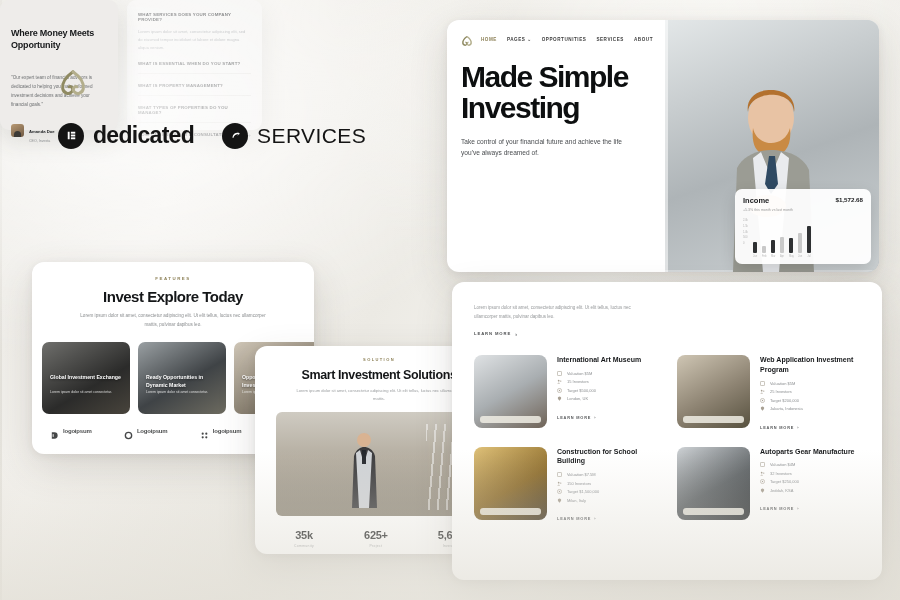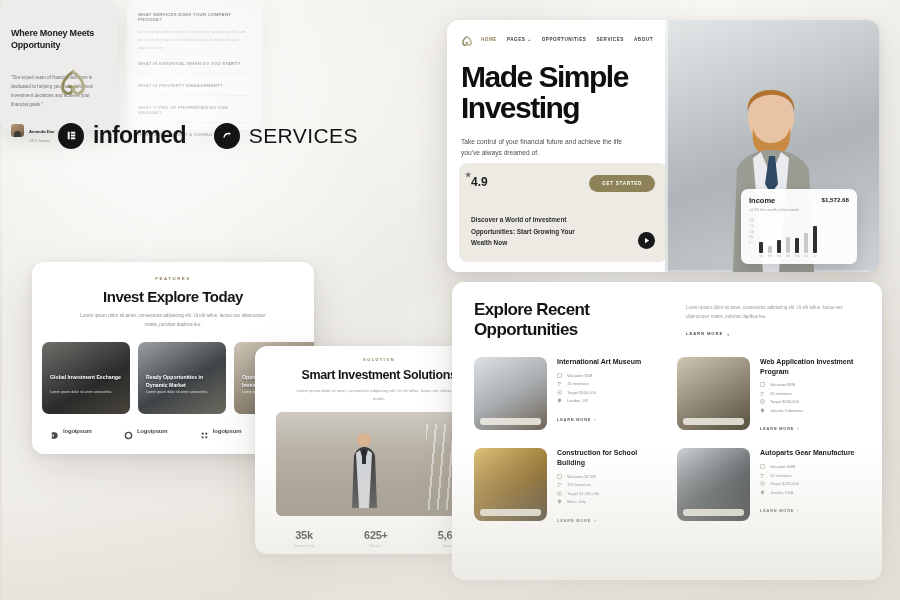--- a/index.html
+++ b/index.html
@@ -87,21 +87,21 @@
     position:absolute; inset:0;
     background:
       linear-gradient(90deg, rgba(255,255,255,.55) 0 3px, rgba(0,0,0,0) 3px 34px),
       linear-gradient(0deg, rgba(255,255,255,.35) 0 2px, rgba(0,0,0,0) 2px 30px),
       linear-gradient(160deg,#e3e7e8,#aeb4b7 55%, #cdd2d4);
   }
   .hero-right .person {
     position:absolute; left:28px; bottom:0; width:150px; height:200px;
   }
   .income-card {
-    position:absolute; right: 22px; bottom: 8px; width: 116px;
+    position:absolute; right: 8px; bottom: 8px; width: 136px;
     background: rgba(255,255,255,.94); border-radius: 7px; padding: 7px 8px 6px;
     box-shadow: 0 6px 16px rgba(0,0,0,.14);
   }
   .income-head { display:flex; justify-content:space-between; align-items:flex-start; }
   .income-title { font-size: 7.5px; font-weight: 600; color:#18191b; }
   .income-sub { font-size: 3.6px; color:#9a9a9a; margin-top:3px; line-height:1.5;}
   .income-val { font-size: 6.2px; font-weight:700; color:#18191b; }
   .income-chart { margin-top: 6px; display:flex; align-items:flex-end; gap:5px; height: 34px; padding-left:10px; position:relative;}
   .income-chart .yax { position:absolute; left:0; top:0; bottom:8px; display:flex; flex-direction:column; justify-content:space-between;}
   .income-chart .yax span{ font-size:2.6px; color:#b3b3b3;}
@@ -210,21 +210,21 @@
     <div class="badges">
       <div class="badge">
         <span class="badge-dot">
           <svg viewBox="0 0 24 24" width="15" height="15">
             <rect x="6" y="6" width="3" height="12" fill="#fff"></rect>
             <rect x="11" y="6" width="7" height="3" fill="#fff"></rect>
             <rect x="11" y="10.5" width="7" height="3" fill="#fff"></rect>
             <rect x="11" y="15" width="7" height="3" fill="#fff"></rect>
           </svg>
         </span>
-        <span class="badge-el">informed</span>
+        <span class="badge-el">dedicated</span>
       </div>
       <div class="badge">
         <span class="badge-dot">
           <svg viewBox="0 0 24 24" width="15" height="15">
             <path d="M7 15 C8 9 13 7 17 8 L14 5 L19 9 L14 13 L17 10 C13.5 9.2 9.5 11 8.5 16 Z" fill="#fff"></path>
           </svg>
         </span>
         <span class="badge-sl">SERVICES</span>
       </div>
     </div>
@@ -248,37 +248,20 @@
             <span class="nav-item">ABOUT</span>
           </div>
         </div>
 
         <div class="hero-h1">
           <div>Made Simple</div>
           <div>Investing</div>
         </div>
         <div class="hero-p">Take control of your financial future and achieve the life you've always dreamed of.</div>
 
-        <div class="rating-card">
-          <div class="rating-top">
-            <div class="rating-val">
-              <span class="star">★</span>
-              <span>4.9</span>
-            </div>
-            <button class="cta">GET STARTED</button>
-          </div>
-          <div class="rating-bot">
-            <div class="rating-txt">Discover a World of Investment Opportunities: Start Growing Your Wealth Now</div>
-            <span class="play-btn">
-              <svg viewBox="0 0 24 24" width="9" height="9">
-                  <path d="M8 5 L19 12 L8 19 Z" fill="#fff"></path>
-                </svg>
-            </span>
-          </div>
-        </div>
       </div>
 
       <div class="hero-right">
         <div class="win"></div>
         <svg class="person" viewBox="0 0 150 200">
           <ellipse cx="78" cy="46" rx="23" ry="27" fill="#e8c3a4"></ellipse>
           <path d="M55 40 C56 18 100 16 101 40 C103 30 96 18 78 18 C60 18 53 29 55 40Z" fill="#b3712e"></path>
           <path d="M60 56 C64 76 92 76 97 56 C99 74 92 84 78 84 C64 84 58 74 60 56Z" fill="#c98a44"></path>
           <path d="M40 200 L44 96 C50 84 64 78 78 78 C94 78 110 84 116 98 L121 200 Z" fill="#9b9c94"></path>
           <path d="M68 80 L78 104 L88 80 L96 86 L86 200 L70 200 L60 86 Z" fill="#e9ebee"></path>
@@ -443,24 +426,20 @@
       </div>
       <div class="stat">
         <div class="stat-v">5,678</div>
         <div class="stat-l">Investors</div>
       </div>
     </div>
   </div>
 
   <div class="panel" id="opps">
     <div class="opps-head">
-      <div class="opps-h2">
-        <div>Explore Recent</div>
-        <div>Opportunities</div>
-      </div>
       <div class="opps-right">
         <div class="opps-p">Lorem ipsum dolor sit amet, consectetur adipiscing elit. Ut elit tellus, luctus nec ullamcorper mattis, pulvinar dapibus leo.</div>
         <div class="learn">
           <span>LEARN MORE</span>
           <span class="arr">›</span>
         </div>
       </div>
     </div>
     <div class="opps-grid" id="oppsGrid">
         <div class="opp">

